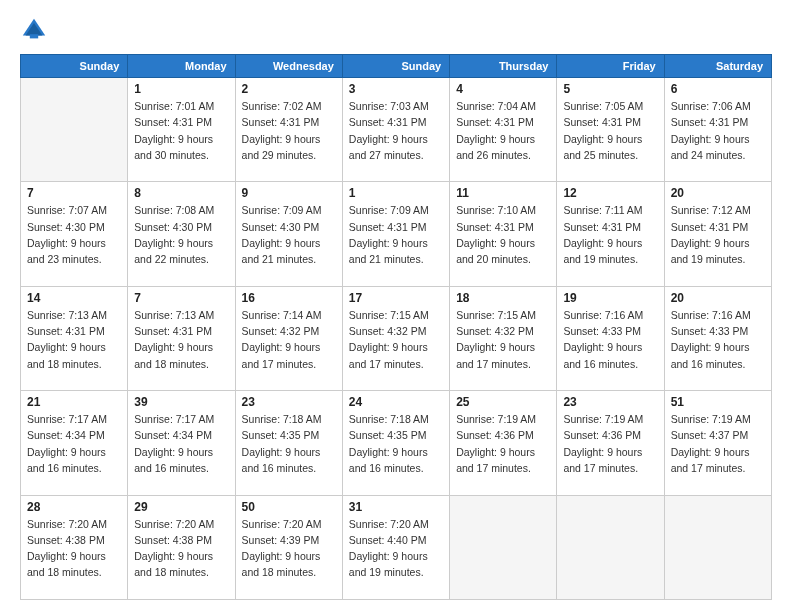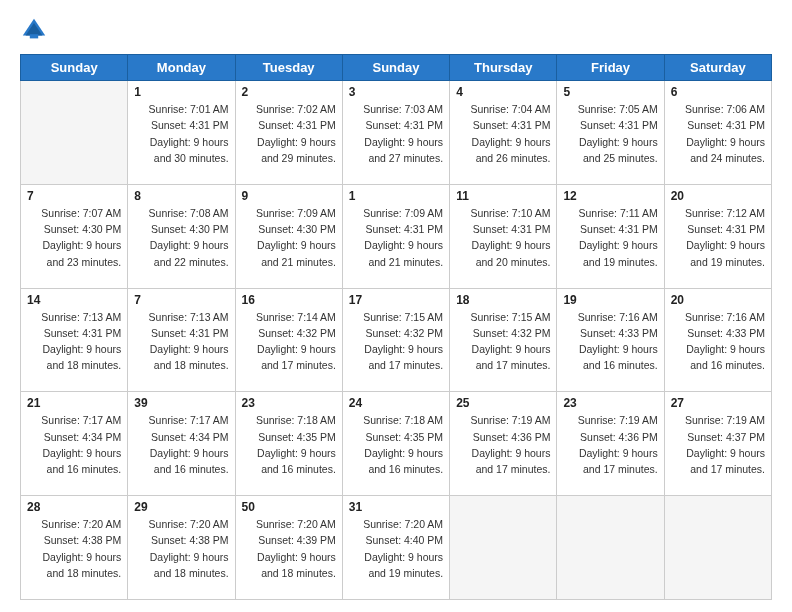--- a/index.html
+++ b/index.html
@@ -57,23 +57,23 @@
     .calendar {
       flex: 1;
       border: 1px solid #ccc;
       border-collapse: collapse;
       width: 100%;
       table-layout: fixed;
     }
     .calendar th {
       background: #2979c9;
       color: #fff;
-      text-align: center;
+      text-align: right;
       padding: 5px 8px;
-      font-size: 13px;
+      font-size: 11px;
       border: 1px solid #1a5fa0;
     }
     .calendar td {
       border: 1px solid #ccc;
       vertical-align: top;
       padding: 4px 6px;
       font-size: 10.5px;
       color: #333;
       background: #fff;
       height: 88px;
@@ -84,21 +84,20 @@
     .day-num {
       font-size: 12px;
       font-weight: bold;
       display: block;
       margin-bottom: 2px;
       color: #222;
     }
     .day-info {
       line-height: 1.55;
       color: #333;
-      text-align: right;
     }
   </style>
 </head>
 <body>
 
 <div class="page">
   <div class="header">
     <div class="logo">
       <svg class="logo-icon" viewBox="0 0 40 40">
         <polygon points="20,4 36,28 4,28" fill="#2979c9"></polygon>
@@ -114,21 +113,21 @@
       <div class="main-title"></div>
       <div class="subtitle"></div>
     </div>
   </div>
 
   <table class="calendar">
     <thead>
       <tr>
       <th>Sunday</th>
           <th>Monday</th>
-          <th>Tuesday</th>
+          <th>Wednesday</th>
           <th>Sunday</th>
           <th>Thursday</th>
           <th>Friday</th>
           <th>Saturday</th>
         </tr>
     </thead>
     <tbody id="cal-body">
     <tr>
           <td class="empty"></td>
           <td>
@@ -235,21 +234,21 @@
           </td>
           <td>
             <span class="day-num">25</span>
             <div class="day-info">Sunrise: 7:19 AM<br>Sunset: 4:36 PM<br>Daylight: 9 hours<br>and 17 minutes.</div>
           </td>
           <td>
             <span class="day-num">23</span>
             <div class="day-info">Sunrise: 7:19 AM<br>Sunset: 4:36 PM<br>Daylight: 9 hours<br>and 17 minutes.</div>
           </td>
           <td>
-            <span class="day-num">27</span>
+            <span class="day-num">51</span>
             <div class="day-info">Sunrise: 7:19 AM<br>Sunset: 4:37 PM<br>Daylight: 9 hours<br>and 17 minutes.</div>
           </td>
         </tr>
         <tr>
           <td>
             <span class="day-num">28</span>
             <div class="day-info">Sunrise: 7:20 AM<br>Sunset: 4:38 PM<br>Daylight: 9 hours<br>and 18 minutes.</div>
           </td>
           <td>
             <span class="day-num">29</span>

